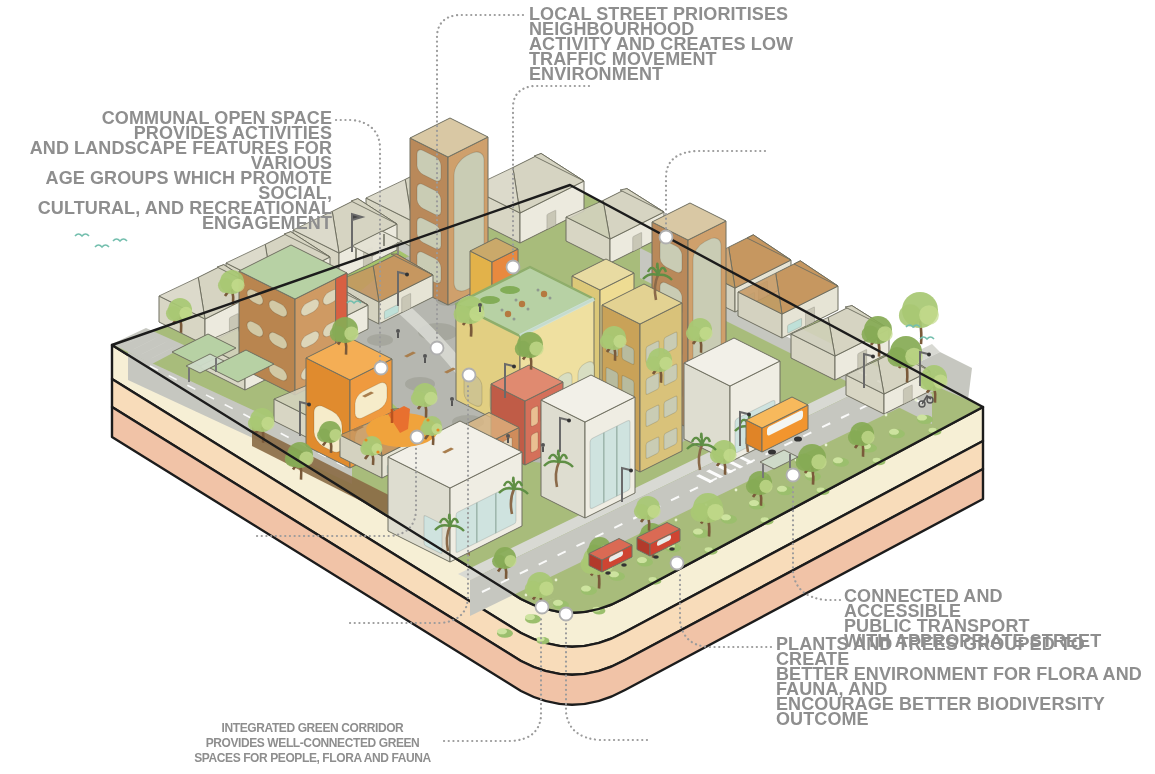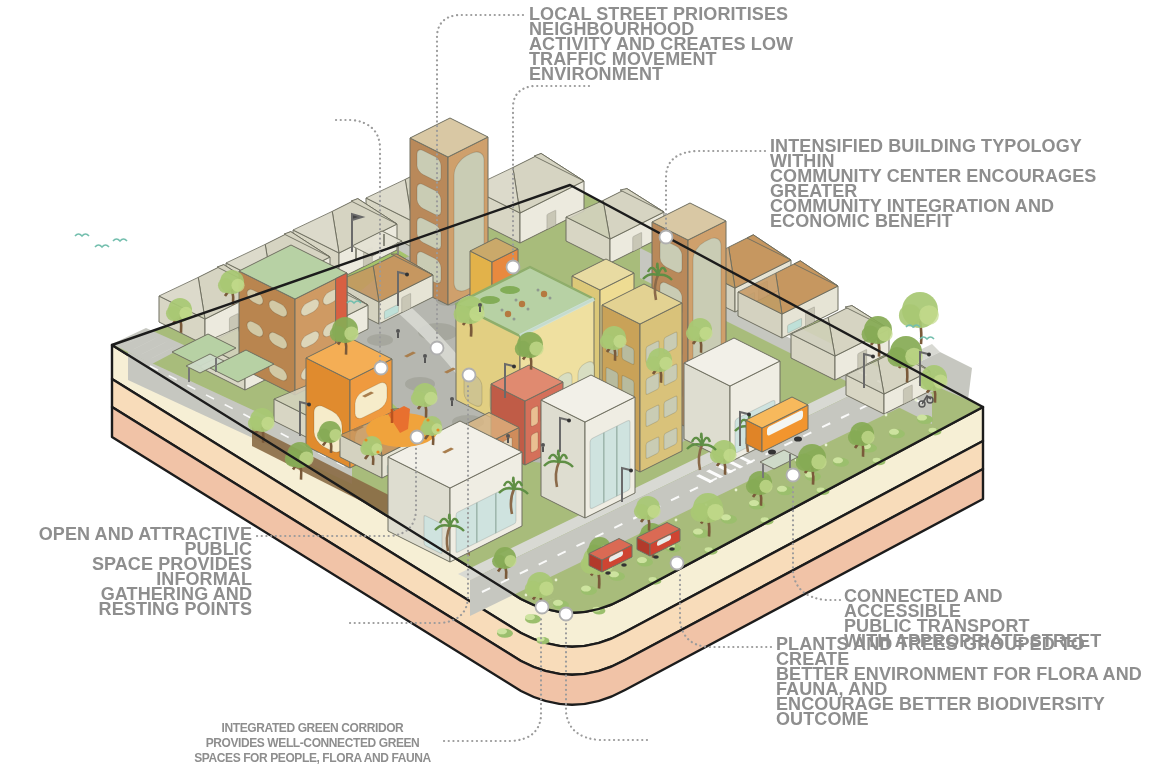--- a/index.html
+++ b/index.html
@@ -631,26 +631,24 @@
         <circle cx="542" cy="607" r="6.5" fill="#ffffff" stroke="#b0b0b0" stroke-width="1.8"></circle>
         <circle cx="566" cy="614" r="6.5" fill="#ffffff" stroke="#b0b0b0" stroke-width="1.8"></circle>
         <circle cx="677" cy="563" r="6.5" fill="#ffffff" stroke="#b0b0b0" stroke-width="1.8"></circle>
         <circle cx="793" cy="475" r="6.5" fill="#ffffff" stroke="#b0b0b0" stroke-width="1.8"></circle>
       </g>
   </svg>
 
   <div class="callout" style="left:529px;top:7px;width:332px">LOCAL STREET PRIORITISES NEIGHBOURHOOD
 ACTIVITY AND CREATES LOW TRAFFIC MOVEMENT
 ENVIRONMENT</div>
-  <div class="callout" style="left:770px;top:139px;width:370px">INTENSIFIED BUILDING TYPOLOGY WITHIN
-COMMUNITY CENTER ENCOURAGES GREATER
-COMMUNITY INTEGRATION AND ECONOMIC BENEFIT</div>
-  <div class="callout r" style="left:30px;top:527px;width:222px">OPEN AND ATTRACTIVE PUBLIC
-SPACE PROVIDES INFORMAL
-GATHERING AND RESTING POINTS</div>
+  <div class="callout r" style="left:10px;top:111px;width:322px">COMMUNAL OPEN SPACE PROVIDES ACTIVITIES
+AND LANDSCAPE FEATURES FOR VARIOUS
+AGE GROUPS WHICH PROMOTE SOCIAL,
+CULTURAL, AND RECREATIONAL ENGAGEMENT</div>
   <div class="callout r cond" style="left:185px;top:721px;width:255px">INTEGRATED GREEN CORRIDOR
 PROVIDES WELL-CONNECTED GREEN
 SPACES FOR PEOPLE, FLORA AND FAUNA</div>
   <div class="callout" style="left:776px;top:637px;width:372px">PLANTS AND TREES GROUPED TO CREATE
 BETTER ENVIRONMENT FOR FLORA AND FAUNA, AND
 ENCOURAGE BETTER BIODIVERSITY OUTCOME</div>
   <div class="callout" style="left:844px;top:589px;width:280px">CONNECTED AND ACCESSIBLE
 PUBLIC TRANSPORT
 WITH APPROPRIATE STREET</div>
 </div>

